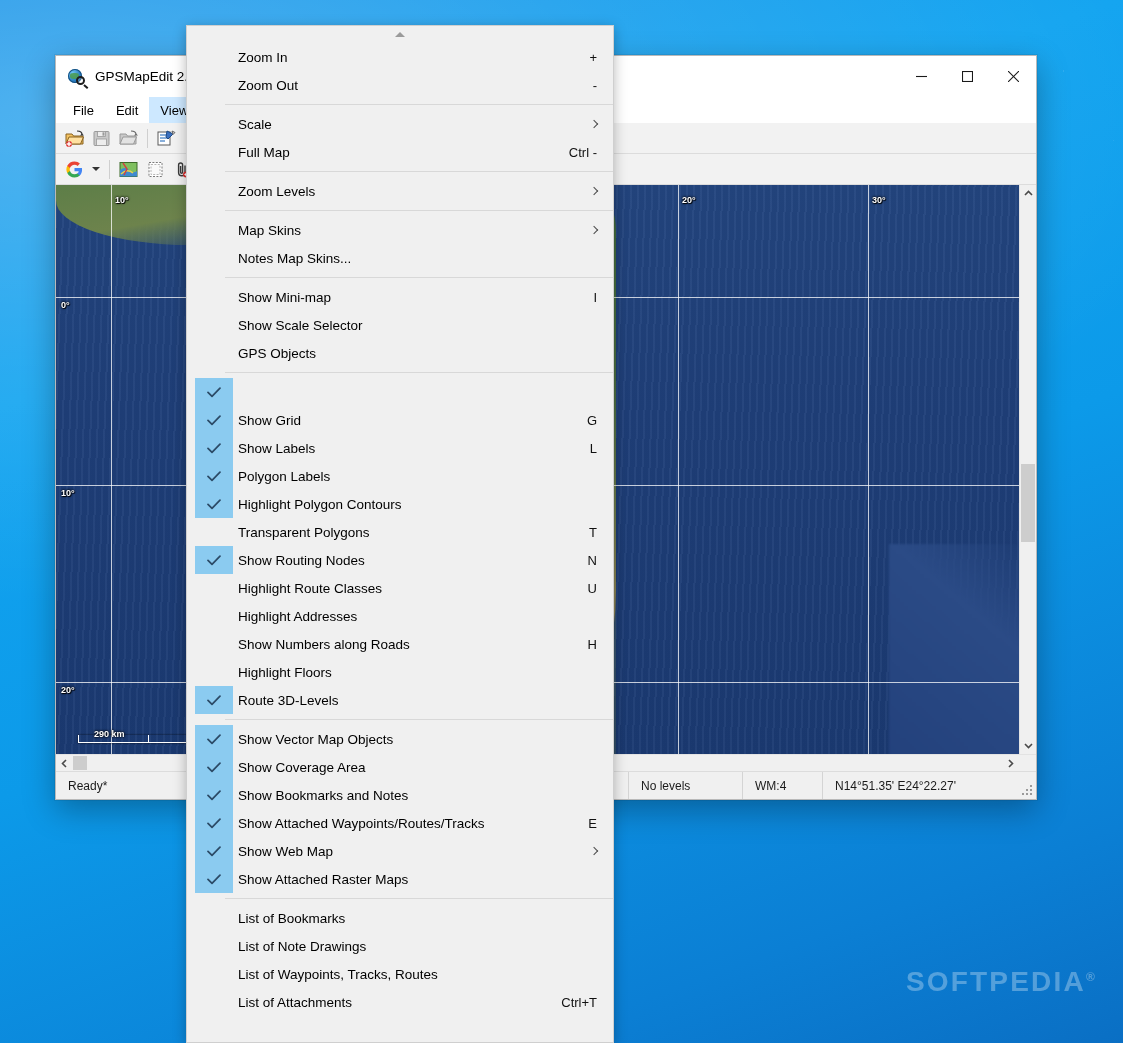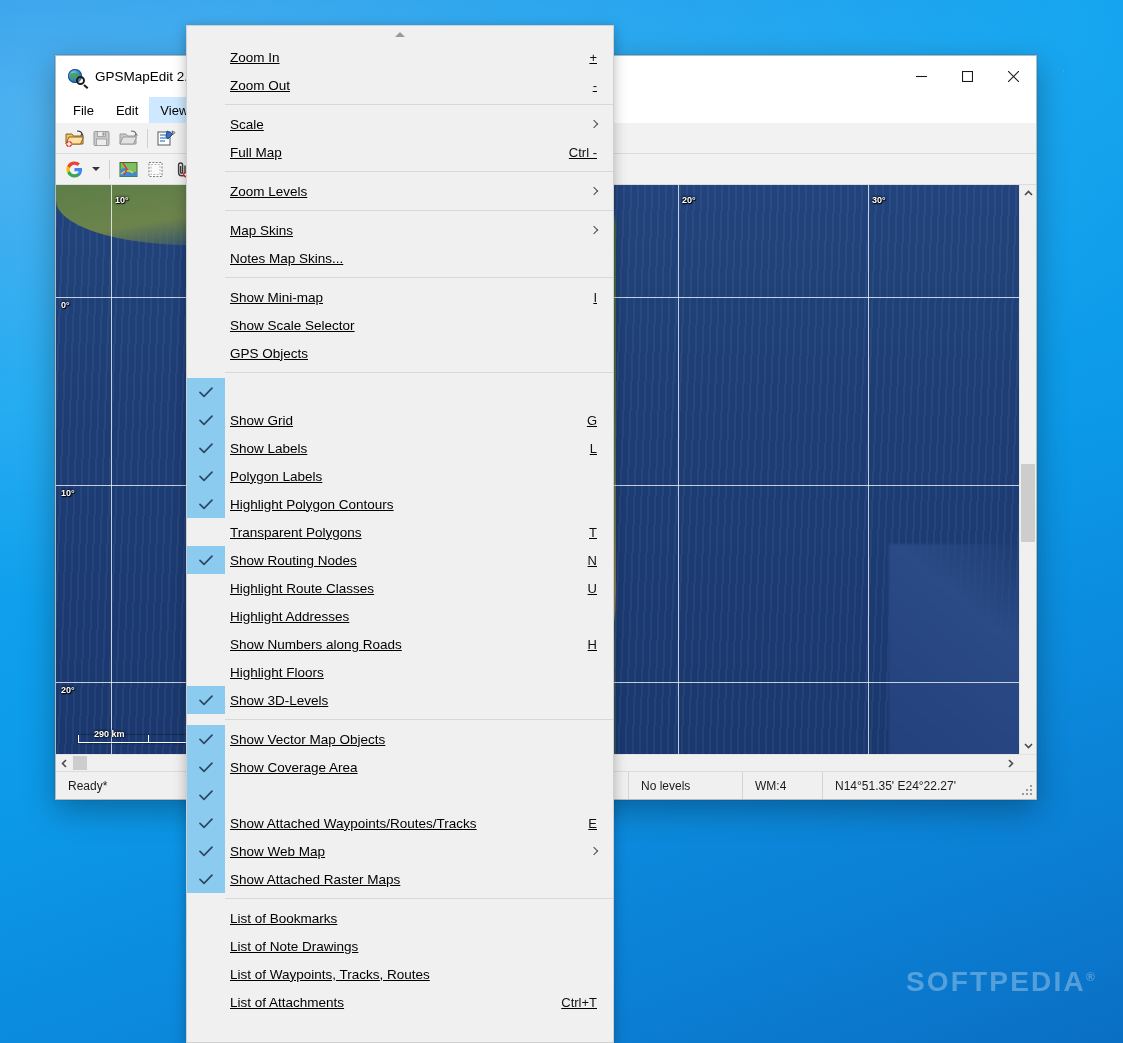--- a/index.html
+++ b/index.html
@@ -388,22 +388,21 @@
   .menu-group { flex: none; }
   .menu-sep {
     height: 1px;
     background: #d8d8d8;
     margin: 5px 0 5px 38px;
   }
   .menu-item {
     height: 28px;
     display: flex; align-items: center;
     position: relative;
-    padding-left: 0;
-    text-decoration: underline;
+    padding-left: 8px;
   }
   .menu-check {
     width: 38px; height: 28px;
     flex: none;
     display: flex; align-items: center; justify-content: center;
   }
   .menu-item.checked .menu-check { background: #8bcbf0; }
   .menu-check svg { display: block; }
   .menu-label {
     flex: 1 1 auto;
@@ -859,21 +858,21 @@
           <div class="menu-item">
             <span class="menu-check"></span>
             <span class="menu-label">Highlight Floors</span>
           </div>
           <div class="menu-item checked">
             <span class="menu-check">
               <svg width="14" height="11" viewBox="0 0 14 11">
                 <path d="M1 5.4 L5 9.4 L13 1.2" fill="none" stroke="#2b4a66" stroke-width="1.7" stroke-linecap="round" stroke-linejoin="round"></path>
               </svg>
             </span>
-            <span class="menu-label">Show 3D-Levels</span>
+            <span class="menu-label">Route 3D-Levels</span>
           </div>
         </div>
         <div class="menu-sep"></div>
         <div class="menu-group">
           <div class="menu-item checked">
             <span class="menu-check">
               <svg width="14" height="11" viewBox="0 0 14 11">
                 <path d="M1 5.4 L5 9.4 L13 1.2" fill="none" stroke="#2b4a66" stroke-width="1.7" stroke-linecap="round" stroke-linejoin="round"></path>
               </svg>
             </span>
@@ -886,20 +885,21 @@
               </svg>
             </span>
             <span class="menu-label">Show Coverage Area</span>
           </div>
           <div class="menu-item checked">
             <span class="menu-check">
               <svg width="14" height="11" viewBox="0 0 14 11">
                 <path d="M1 5.4 L5 9.4 L13 1.2" fill="none" stroke="#2b4a66" stroke-width="1.7" stroke-linecap="round" stroke-linejoin="round"></path>
               </svg>
             </span>
+            <span class="menu-label">Show Bookmarks and Notes</span>
           </div>
           <div class="menu-item checked">
             <span class="menu-check">
               <svg width="14" height="11" viewBox="0 0 14 11">
                 <path d="M1 5.4 L5 9.4 L13 1.2" fill="none" stroke="#2b4a66" stroke-width="1.7" stroke-linecap="round" stroke-linejoin="round"></path>
               </svg>
             </span>
             <span class="menu-label">Show Attached Waypoints/Routes/Tracks</span>
             <span class="menu-accel">E</span>
           </div>

